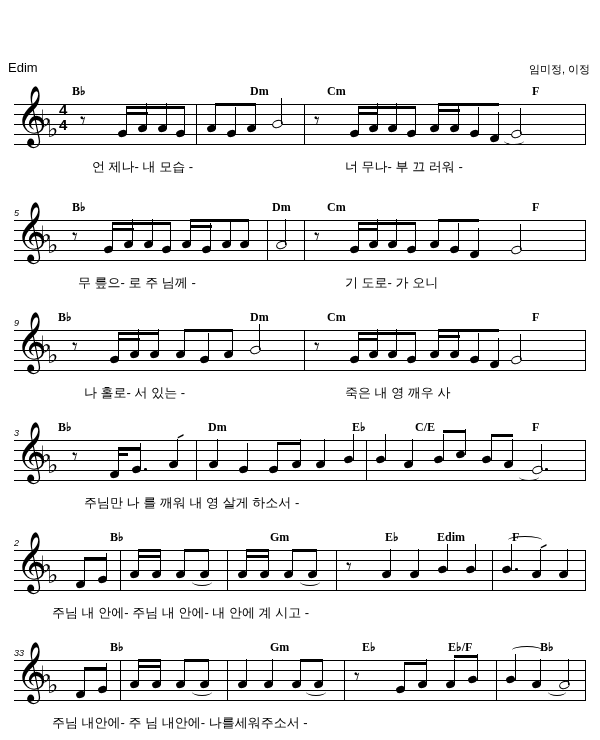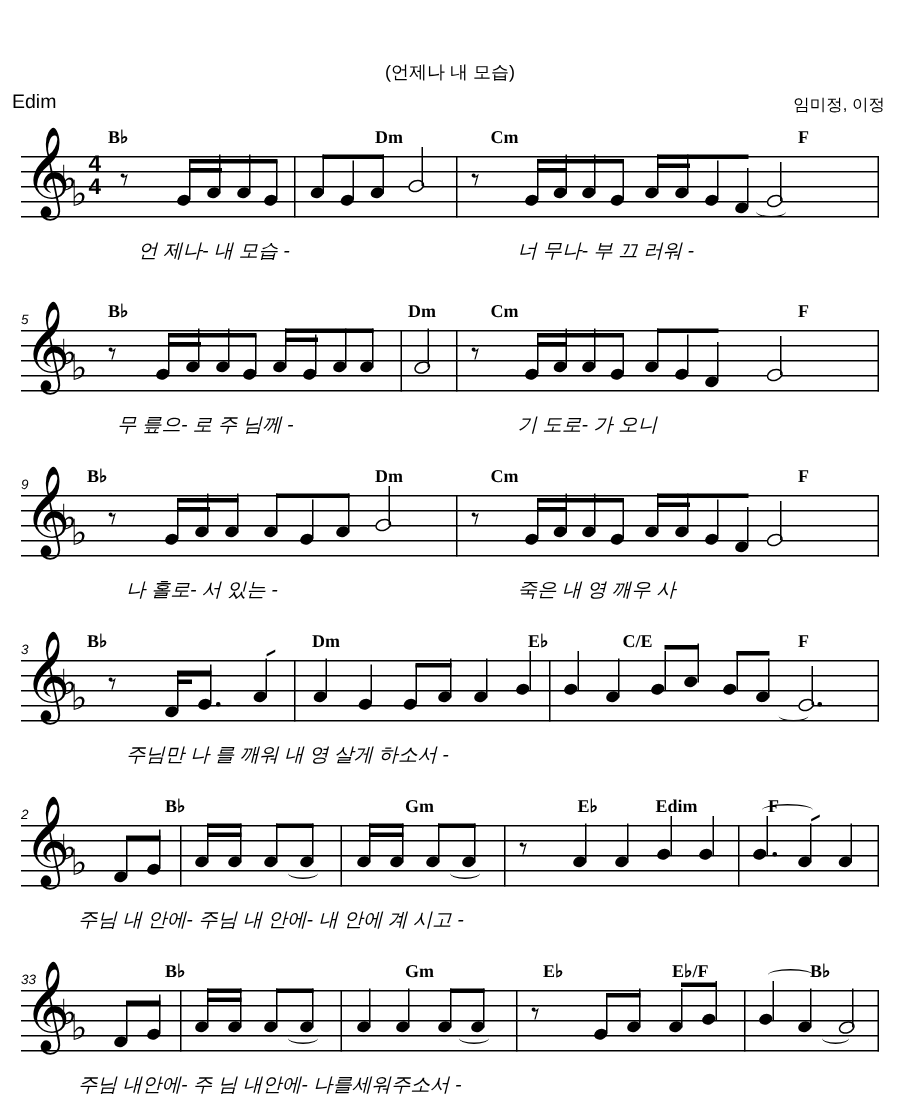--- a/index.html
+++ b/index.html
@@ -59,21 +59,21 @@
 
   .measnum{
     position:absolute;font-size:9px;font-style:italic;
   }
 
   .chord{
     position:absolute;font-size:12px;font-weight:bold;
     font-family:"Liberation Serif", serif;
   }
   .lyric{
-    position:absolute;font-size:13px;white-space:nowrap;font-style:italic;
+    position:absolute;font-size:13px;white-space:nowrap;
   }
   .head{
     position:absolute;width:9px;height:7px;border-radius:50%;
     background:#000;transform:rotate(-20deg);
   }
   .head.open{background:#fff;border:1.6px solid #000;width:9px;height:6px;}
   .stem{position:absolute;width:1.4px;height:26px;background:#000;}
   .beam{position:absolute;height:3.2px;background:#000;}
   .flag{position:absolute;font-size:20px;line-height:20px;}
   .dot{position:absolute;width:2.6px;height:2.6px;border-radius:50%;background:#000;}
@@ -88,21 +88,20 @@
   .slur{
     position:absolute;border-top:1.3px solid #000;border-radius:50%;
     height:7px;
   }
 </style>
 </head>
 <body>
 
 <div class="sheet">
 
-  <div class="subtitle">(언제나 내 모습)</div>
   <div class="composer-left">Edim</div>
   <div class="composer-right">임미정, 이정</div>
 
   <div class="system" style="top:96px;">
     <div class="chord" style="left:72px;top:-12px;">B♭</div>
     <div class="chord" style="left:250px;top:-12px;">Dm</div>
     <div class="chord" style="left:327px;top:-12px;">Cm</div>
     <div class="chord" style="left:532px;top:-12px;">F</div>
 
     <div class="staff" style="top:8px;">

